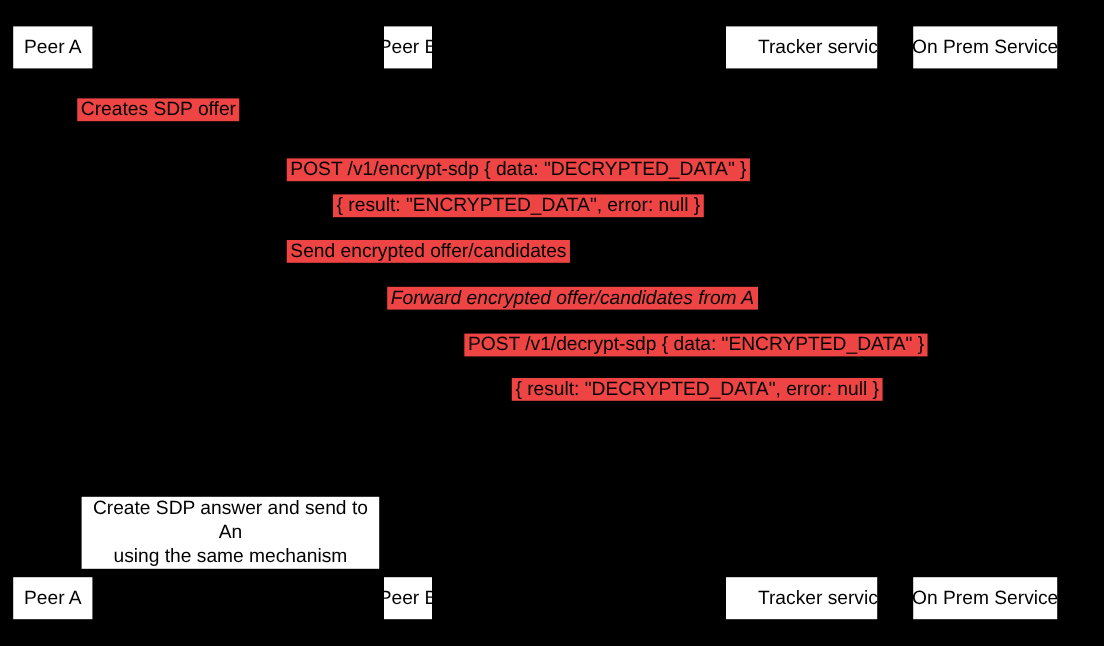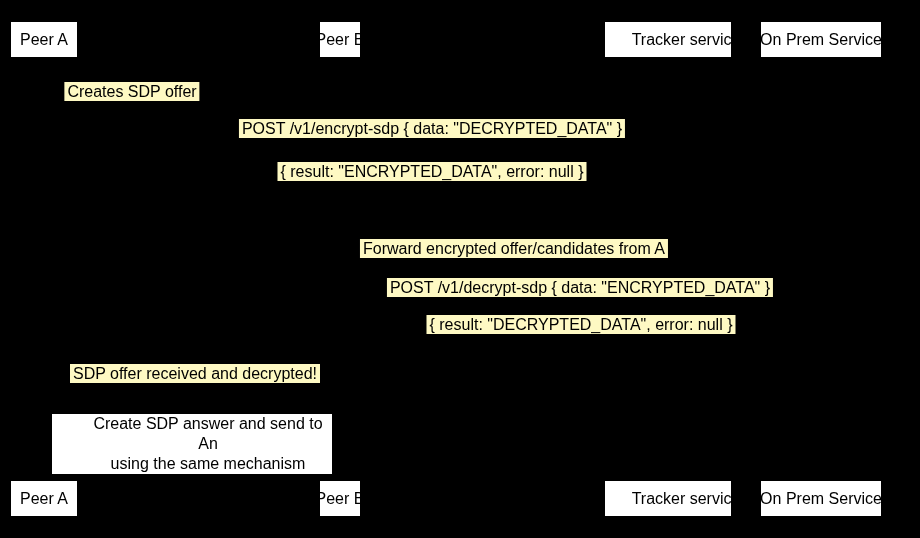--- a/index.html
+++ b/index.html
@@ -24,21 +24,21 @@
     display: flex;
     align-items: center;
     justify-content: center;
     font-size: 16px;
     white-space: nowrap;
     transform: translateX(-50%);
     box-sizing: border-box;
   }
   .msg {
     position: absolute;
-    background: #fef9c3;
+    background: #ef4444;
     color: #000000;
     font-size: 16px;
     line-height: 19px;
     padding: 0 3px;
     white-space: nowrap;
     transform: translateX(-50%);
   }
   .note {
     position: absolute;
     background: #ffffff;
@@ -62,28 +62,28 @@
 <body>
 
 <div class="diagram">
 
   <div class="actor peer-a row-top">Peer A</div>
   <div class="actor peer-b row-top">Peer B</div>
   <div class="actor tracker row-top">Tracker service</div>
   <div class="actor onprem row-top">On Prem Service</div>
 
   <div class="msg" style="left:132px; top:82px;">Creates SDP offer</div>
-  <div class="msg" style="left:432px; top:119px;">POST /v1/encrypt-sdp { data: "DECRYPTED_DATA" }</div>
+  <div class="msg" style="left:432px; top:132px;">POST /v1/encrypt-sdp { data: "DECRYPTED_DATA" }</div>
   <div class="msg" style="left:432px; top:162px;">{ result: "ENCRYPTED_DATA", error: null }</div>
-  <div class="msg" style="left:514px; top:239px;">Forward encrypted offer/candidates from A</div>
+  <div class="msg" style="left:357px; top:200px;">Send encrypted offer/candidates</div>
+  <div class="msg" style="left:477px; top:239px;font-style:italic;">Forward encrypted offer/candidates from A</div>
   <div class="msg" style="left:580px; top:278px;">POST /v1/decrypt-sdp { data: "ENCRYPTED_DATA" }</div>
   <div class="msg" style="left:581px; top:315px;">{ result: "DECRYPTED_DATA", error: null }</div>
-  <div class="msg" style="left:195px; top:364px;">SDP offer received and decrypted!</div>
 
-  <div class="note" style="left:192px; top:414px;padding-left:32px;">Create SDP answer and send to An
+  <div class="note" style="left:192px; top:414px;">Create SDP answer and send to An
 using the same mechanism</div>
 
   <div class="actor peer-a row-bottom">Peer A</div>
   <div class="actor peer-b row-bottom">Peer B</div>
   <div class="actor tracker row-bottom">Tracker service</div>
   <div class="actor onprem row-bottom">On Prem Service</div>
 
 </div>
 
 </body></html>

